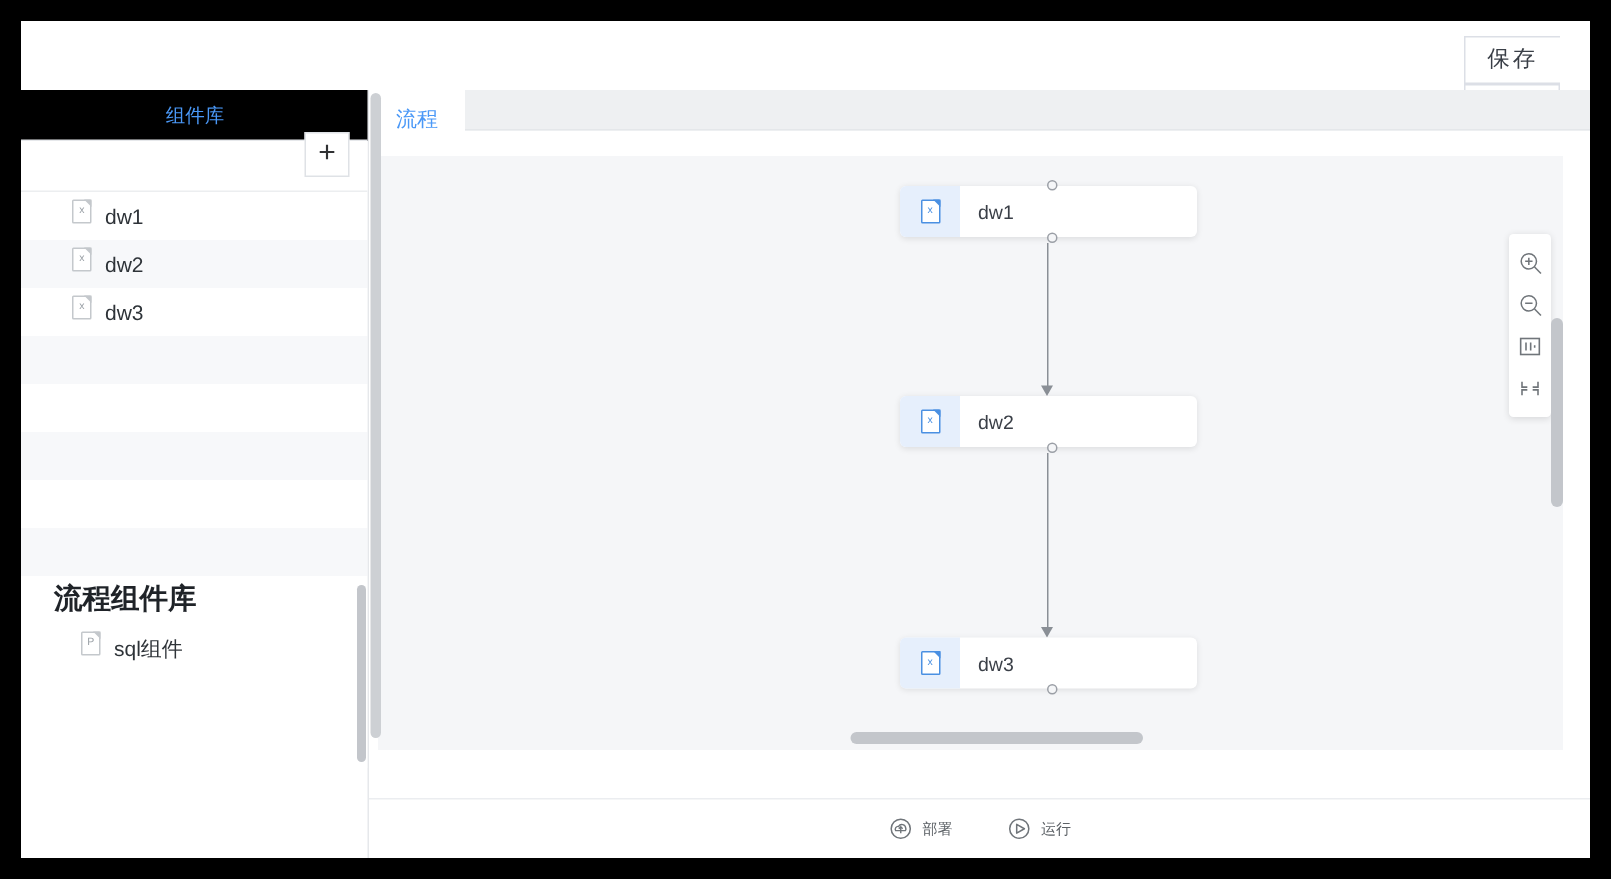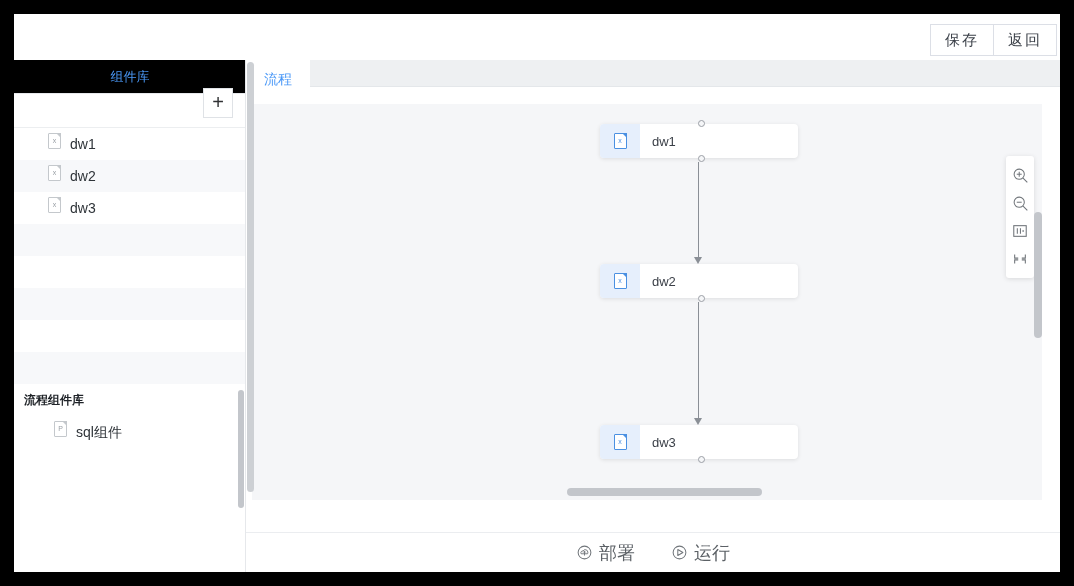--- a/index.html
+++ b/index.html
@@ -19,22 +19,23 @@
     overflow: hidden;
   }
 
   
   .topbar {
     position: absolute; left: 0; top: 0;
     width: 1046px; height: 46px;
     background: #ffffff;
   }
   .topbar-actions {
-    position: absolute; right: 3px; top: 10px;
-    display: flex;
+    position: absolute; right: 20px; top: 10px;
+    display: flex;
+    flex-direction: column;
   }
   .tb-btn {
     min-width: 58px; height: 32px;
     padding: 0 14px;
     background: #ffffff;
     border: 1px solid #dcdfe6;
     color: #3a3f47;
     font-size: 15px;
     line-height: 30px;
     text-align: center;
@@ -93,23 +94,23 @@
     font-size: 14px;
     color: #2e3338;
     padding-left: 34px;
     display: flex;
     align-items: center;
     position: relative;
   }
   .s-row.white { background: #ffffff; }
   .s-row.gray  { background: #f7f8fa; }
   .s-row.group {
-    padding-left: 10px;
+    padding-left: 22px;
     font-weight: bold;
-    font-size: 12px;
+    font-size: 19px;
     color: #1f2328;
   }
   .s-row .fi { margin-right: 9px; }
   .s-row.sub { padding-left: 40px; }
 
   .fileicon {
     display: inline-block;
     width: 13px; height: 16px;
     position: relative;
     flex: 0 0 auto;
@@ -290,21 +291,21 @@
     border-top: 1px solid #ebedf0;
     display: flex;
     align-items: center;
     justify-content: center;
   }
   .bb-btn {
     display: flex;
     align-items: center;
     margin: 0 18px;
     color: #5c6166;
-    font-size: 18px;
+    font-size: 10px;
     cursor: pointer;
   }
   .bb-btn .g { margin-right: 6px; display: flex; }
 </style>
 </head>
 <body>
 
 <div id="app">
 
   <div class="topbar">

